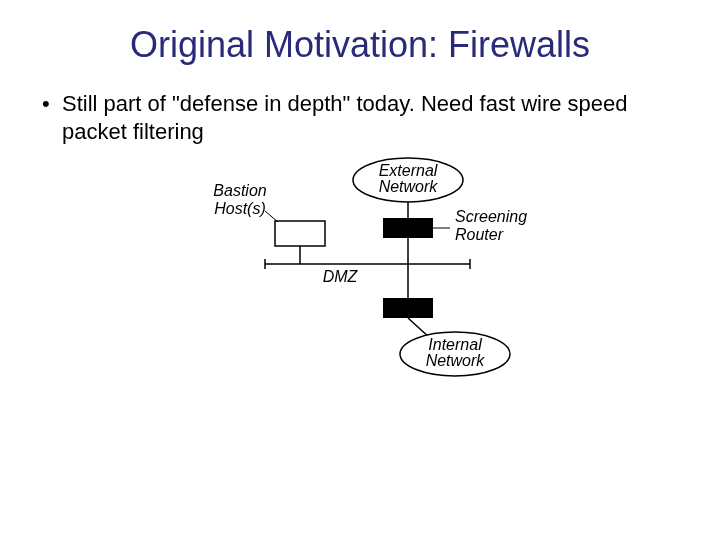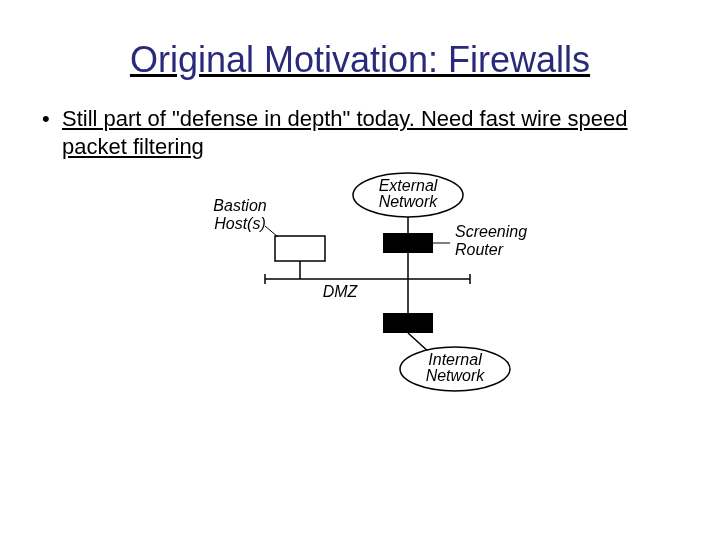--- a/index.html
+++ b/index.html
@@ -8,22 +8,21 @@
     width: 720px;
     height: 540px;
     background: #fff;
     font-family: Arial, Helvetica, sans-serif;
     color: #000;
   }
   .slide {
     box-sizing: border-box;
     width: 720px;
     height: 540px;
-    padding: 33px 28px 0 28px;
-    text-decoration: underline;
+    padding: 18px 28px 0 28px;
   }
   .title {
     font-size: 36px;
     color: #2a2a7a;
     text-align: center;
     margin: 6px 0 24px 0;
     font-weight: 400;
   }
   ul.bullets {
     list-style: none;

